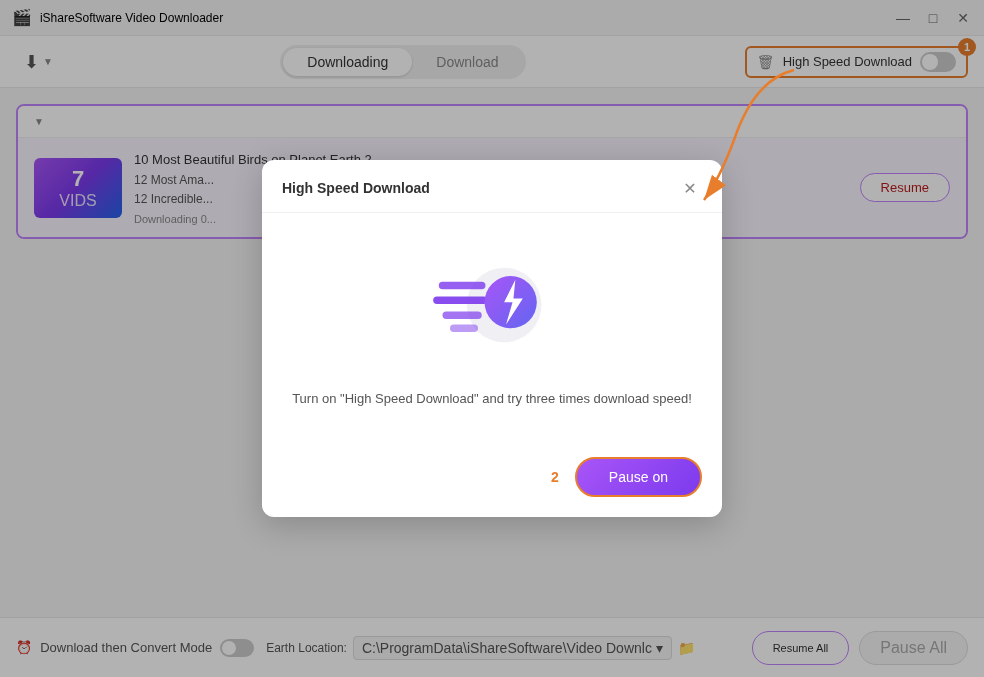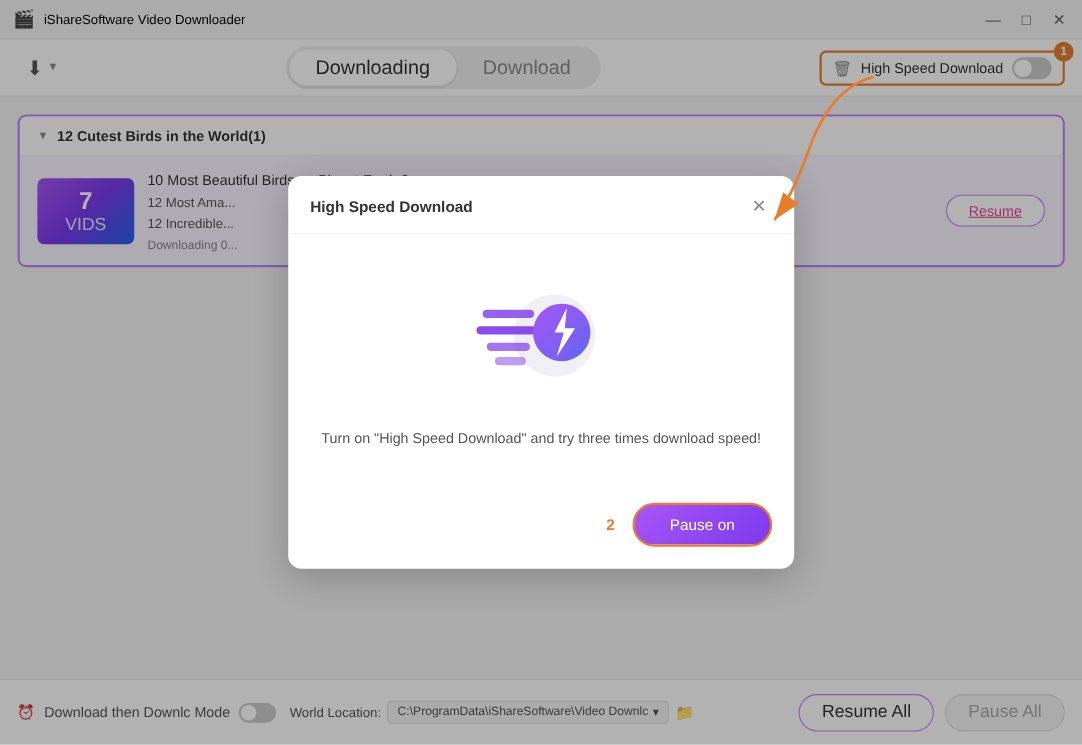--- a/index.html
+++ b/index.html
@@ -83,21 +83,21 @@
       display: flex;
       background: #f0f0f0;
       border-radius: 20px;
       padding: 3px;
     }
     .tab-btn {
       padding: 6px 24px;
       border-radius: 16px;
       border: none;
       cursor: pointer;
-      font-size: 18px;
+      font-size: 14px;
       background: transparent;
       color: #888;
       text-align: center;
     }
     .tab-btn.active {
       background: #fff;
       color: #333;
       font-weight: 500;
       box-shadow: 0 1px 3px rgba(0,0,0,0.15);
     }
@@ -220,24 +220,23 @@
       color: #888;
       font-size: 11px;
       margin-top: 4px;
     }
     .resume-btn {
       margin-left: auto;
       padding: 6px 20px;
       border: 1px solid #c084fc;
       border-radius: 16px;
       background: #fff;
-      color: #ec4899;
-      cursor: pointer;
-      font-size: 13px;
-      text-decoration: underline;
+      color: #b91c1c;
+      cursor: pointer;
+      font-size: 13px;
     }
 
     
     .bottom-bar {
       position: absolute;
       bottom: 0;
       left: 0;
       right: 0;
       height: 60px;
       background: #fff;
@@ -282,21 +281,21 @@
       align-items: center;
       gap: 6px;
       font-size: 12px;
       color: #555;
     }
     .file-path {
       background: #f5f5f5;
       border: 1px solid #ddd;
       border-radius: 4px;
       padding: 3px 8px;
-      font-size: 11px;
+      font-size: 14px;
       color: #555;
       display: flex;
       align-items: flex-start;
       gap: 4px;
       cursor: pointer;
     }
     .folder-btn {
       cursor: pointer;
       color: #888;
       font-size: 14px;
@@ -305,21 +304,21 @@
       display: flex;
       gap: 10px;
     }
     .resume-all-btn {
       padding: 7px 20px;
       border: 1px solid #c084fc;
       border-radius: 20px;
       background: #fff;
       color: #333;
       cursor: pointer;
-      font-size: 16px;
+      font-size: 11px;
     }
     .pause-all-btn {
       padding: 7px 20px;
       border: 1px solid #ddd;
       border-radius: 20px;
       background: #f5f5f5;
       color: #aaa;
       cursor: pointer;
       font-size: 16px;
     }
@@ -460,21 +459,20 @@
       <div class="toggle-switch"></div>
     </div>
     <div class="num-badge" style="top:-8px;right:-8px;">1</div>
   </div>
 </div>
 
 <div class="main-content">
   <div class="download-group">
     <div class="group-header">
       <span class="group-chevron">▼</span>
-      <span class="group-title">12 Cutest Birds in the World(1)</span>
     </div>
     <div class="group-item">
       <div class="thumb-container">
         <span class="thumb-count">7</span>
         <span class="thumb-vids">VIDS</span>
       </div>
       <div class="item-info">
         <div class="item-titles">
           <div>10 Most Beautiful Birds on Planet Earth 2</div>
           <div>12 Most Ama...</div>
@@ -484,25 +482,25 @@
       </div>
       <button class="resume-btn">Resume</button>
     </div>
   </div>
 </div>
 
 <div class="bottom-bar">
   <div class="bottom-left">
     <div class="convert-mode">
       <span>⏰</span>
-      <span>Download then Downlc Mode</span>
+      <span>Download then Convert Mode</span>
       <div class="toggle-sm"></div>
     </div>
     <div class="file-location">
-      <span>World Location:</span>
+      <span>Earth Location:</span>
       <div class="file-path">
         <span>C:\ProgramData\iShareSoftware\Video Downlc</span>
         <span>▾</span>
       </div>
       <span class="folder-btn">📁</span>
     </div>
   </div>
   <div class="bottom-right">
     <button class="resume-all-btn">Resume All</button>
     <button class="pause-all-btn">Pause All</button>

